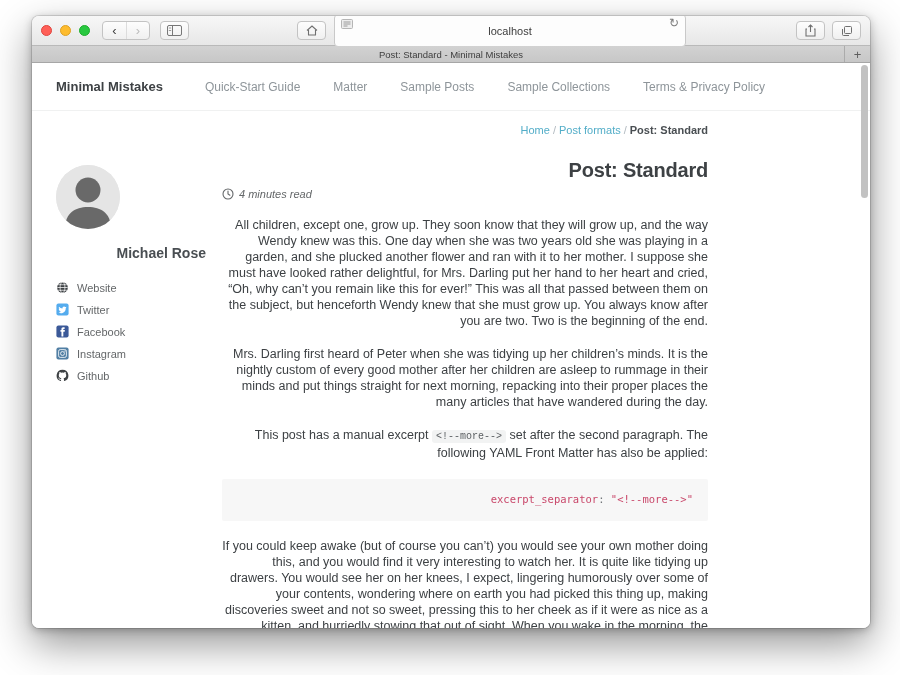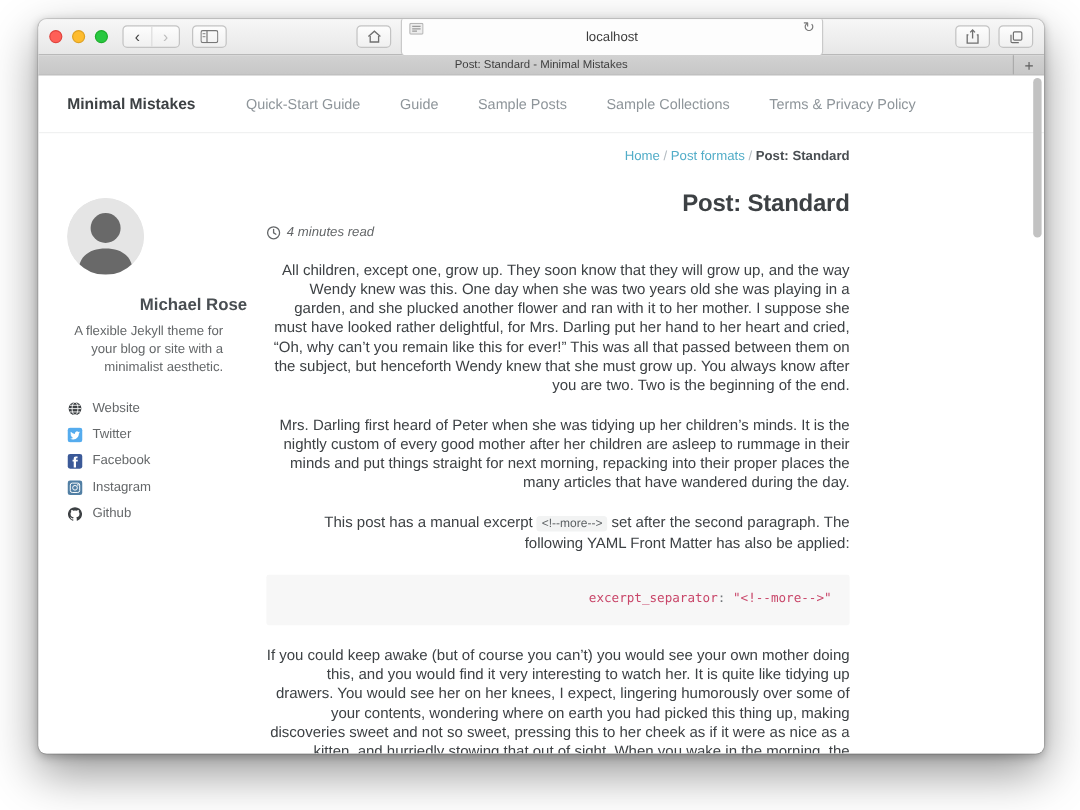--- a/index.html
+++ b/index.html
@@ -103,21 +103,21 @@
   .main { flex:1; padding-left:16px; max-width:502px; }
   .breadcrumb { margin-top:13px; font-size:11px; }
   .breadcrumb a { color:#52adc8; text-decoration:none; }
   .breadcrumb .sep { color:#b2bac0; margin:0 3px; }
   .breadcrumb .cur { color:#494e52; font-weight:700; }
   .post-title { margin-top:23px; font-size:20px; font-weight:700; color:#3d4144; letter-spacing:-0.2px; }
   .post-meta { margin-top:6px; display:flex; align-items:center; gap:5px; font-size:11px; color:#646769;font-style:italic; }
   .main p { margin-top:17px; font-size:12.5px; line-height:16px; color:#3d4144; }
   code.inline {
     background:#f2f3f3; border-radius:3px; padding:1px 4px;
-    font-family:Liberation Sans, sans-serif; font-size:10px; color:#5b5f62;
+    font-family:Liberation Mono, monospace; font-size:10px; color:#5b5f62;
   }
   pre.hl {
     margin:18px 0 0; padding:14px 15px;
     background:#f7f7f7; border-radius:2px;
     font-family:"DejaVu Sans Mono", monospace; font-size:10.5px; line-height:1.3;
     white-space:pre;
   }
   pre.hl .k { color:#c9476a; }
   pre.hl .s { color:#72767a; }
   pre.hl .v { color:#c9476a; }
@@ -190,39 +190,38 @@
     <span class="new-tab">+</span>
   </div>
 
   <div class="content">
     <div class="page-scrollbar"></div>
 
     <div class="masthead">
       <span class="site-title">Minimal Mistakes</span>
       <nav>
         <span>Quick-Start Guide</span>
-        <span>Guide</span>
+        <span>Matter</span>
         <span>Sample Posts</span>
         <span>Sample Collections</span>
         <span>Terms &amp; Privacy Policy</span>
       </nav>
     </div>
 
     <div class="page-body">
 
       <aside class="side">
         <div class="avatar">
           <svg width="64" height="64" viewBox="0 0 64 64">
             <circle cx="32" cy="32" r="32" fill="#e5e5e5"></circle>
             <circle cx="32" cy="25" r="12.5" fill="#696969"></circle>
             <path d="M9 64 C9 48 19 42 32 42 C45 42 55 48 55 64 Z" fill="#696969"></path>
           </svg>
         </div>
         <div class="author-name">Michael Rose</div>
-        <div class="author-bio">A flexible Jekyll theme for your blog or site with a minimalist aesthetic.</div>
 
         <div class="author-links">
           <div class="a-link">
             <svg width="13" height="13" viewBox="0 0 16 16">
               <circle cx="8" cy="8" r="6.6" fill="#3d4144"></circle>
               <ellipse cx="8" cy="8" rx="3" ry="6.6" fill="none" stroke="#fff" stroke-width="0.9"></ellipse>
               <line x1="1.5" y1="8" x2="14.5" y2="8" stroke="#fff" stroke-width="0.9"></line>
               <line x1="2.6" y1="4.6" x2="13.4" y2="4.6" stroke="#fff" stroke-width="0.9"></line>
               <line x1="2.6" y1="11.4" x2="13.4" y2="11.4" stroke="#fff" stroke-width="0.9"></line>
             </svg>

